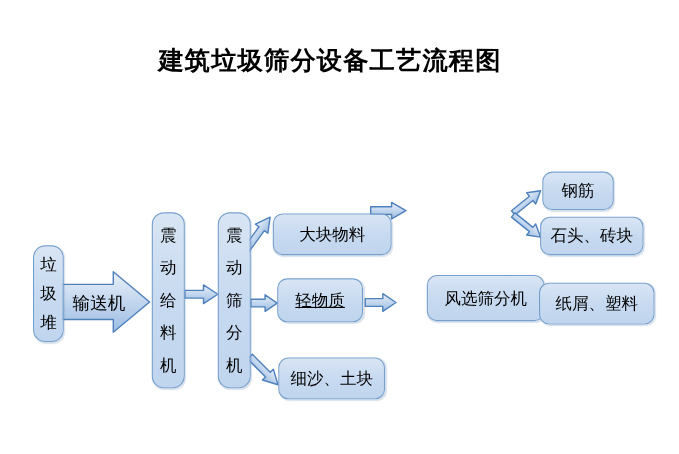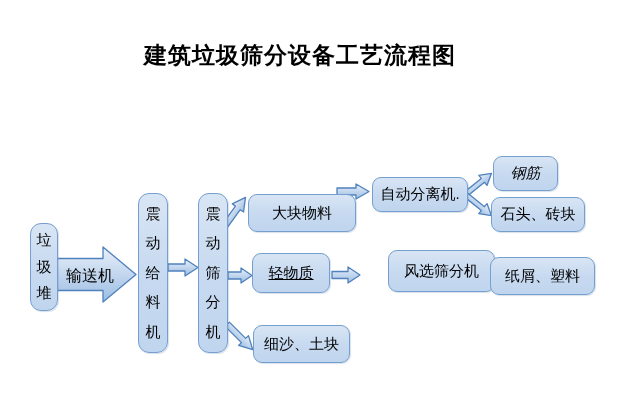--- a/index.html
+++ b/index.html
@@ -33,21 +33,21 @@
   .conveyor-label{
     position:absolute;left:10px;top:19px;font-size:16px;color:#000;
     white-space:nowrap;z-index:3;
   }
   
   #n-garbage  {left:30px;  top:223px; width:28px;  height:88px;}
   #n-feeder   {left:138px; top:193px; width:30px;  height:160px;}
   #n-screen   {left:198px; top:193px; width:30px;  height:160px;}
   #n-large    {left:248px; top:173px; width:108px;  height:38px;margin-top:21px;}
   #n-separator{left:372px; top:177px; width:96px;  height:35px;}
-  #n-rebar    {left:493px; top:156px; width:65px;  height:35px;font-style:italic;}
+  #n-rebar    {left:493px; top:156px; width:65px;  height:35px;}
   #n-stone    {left:491px; top:197px; width:94px;  height:35px;}
   #n-light    {left:252px; top:253px; width:78px;  height:40px;text-decoration:underline;}
   #n-air      {left:376px; top:250px; width:107px; height:42px;margin-left:12px;}
   #n-paper    {left:490px; top:257px; width:105px; height:38px;}
   #n-sand     {left:253px; top:325px; width:97px;  height:38px;text-align:right;}
   
   #a-conveyor {left:56px;  top:247px;}
   #a-feed     {left:168px; top:259px;}
   #a-up1      {left:209px; top:209px; transform:rotate(-54deg);}
   #a-sep      {left:337px; top:184px;}
@@ -143,23 +143,20 @@
         <span>筛</span>
         <span>分</span>
         <span>机</span>
       </span>
   </div>
 
   <div id="n-large" class="node">
     <span>大块物料</span>
   </div>
 
-  <div id="n-separator" class="node">
-    <span>自动分离机.</span>
-  </div>
 
   <div id="n-rebar" class="node">
     <span>钢筋</span>
   </div>
 
   <div id="n-stone" class="node">
     <span>石头、砖块</span>
   </div>
 
   <div id="n-light" class="node">

